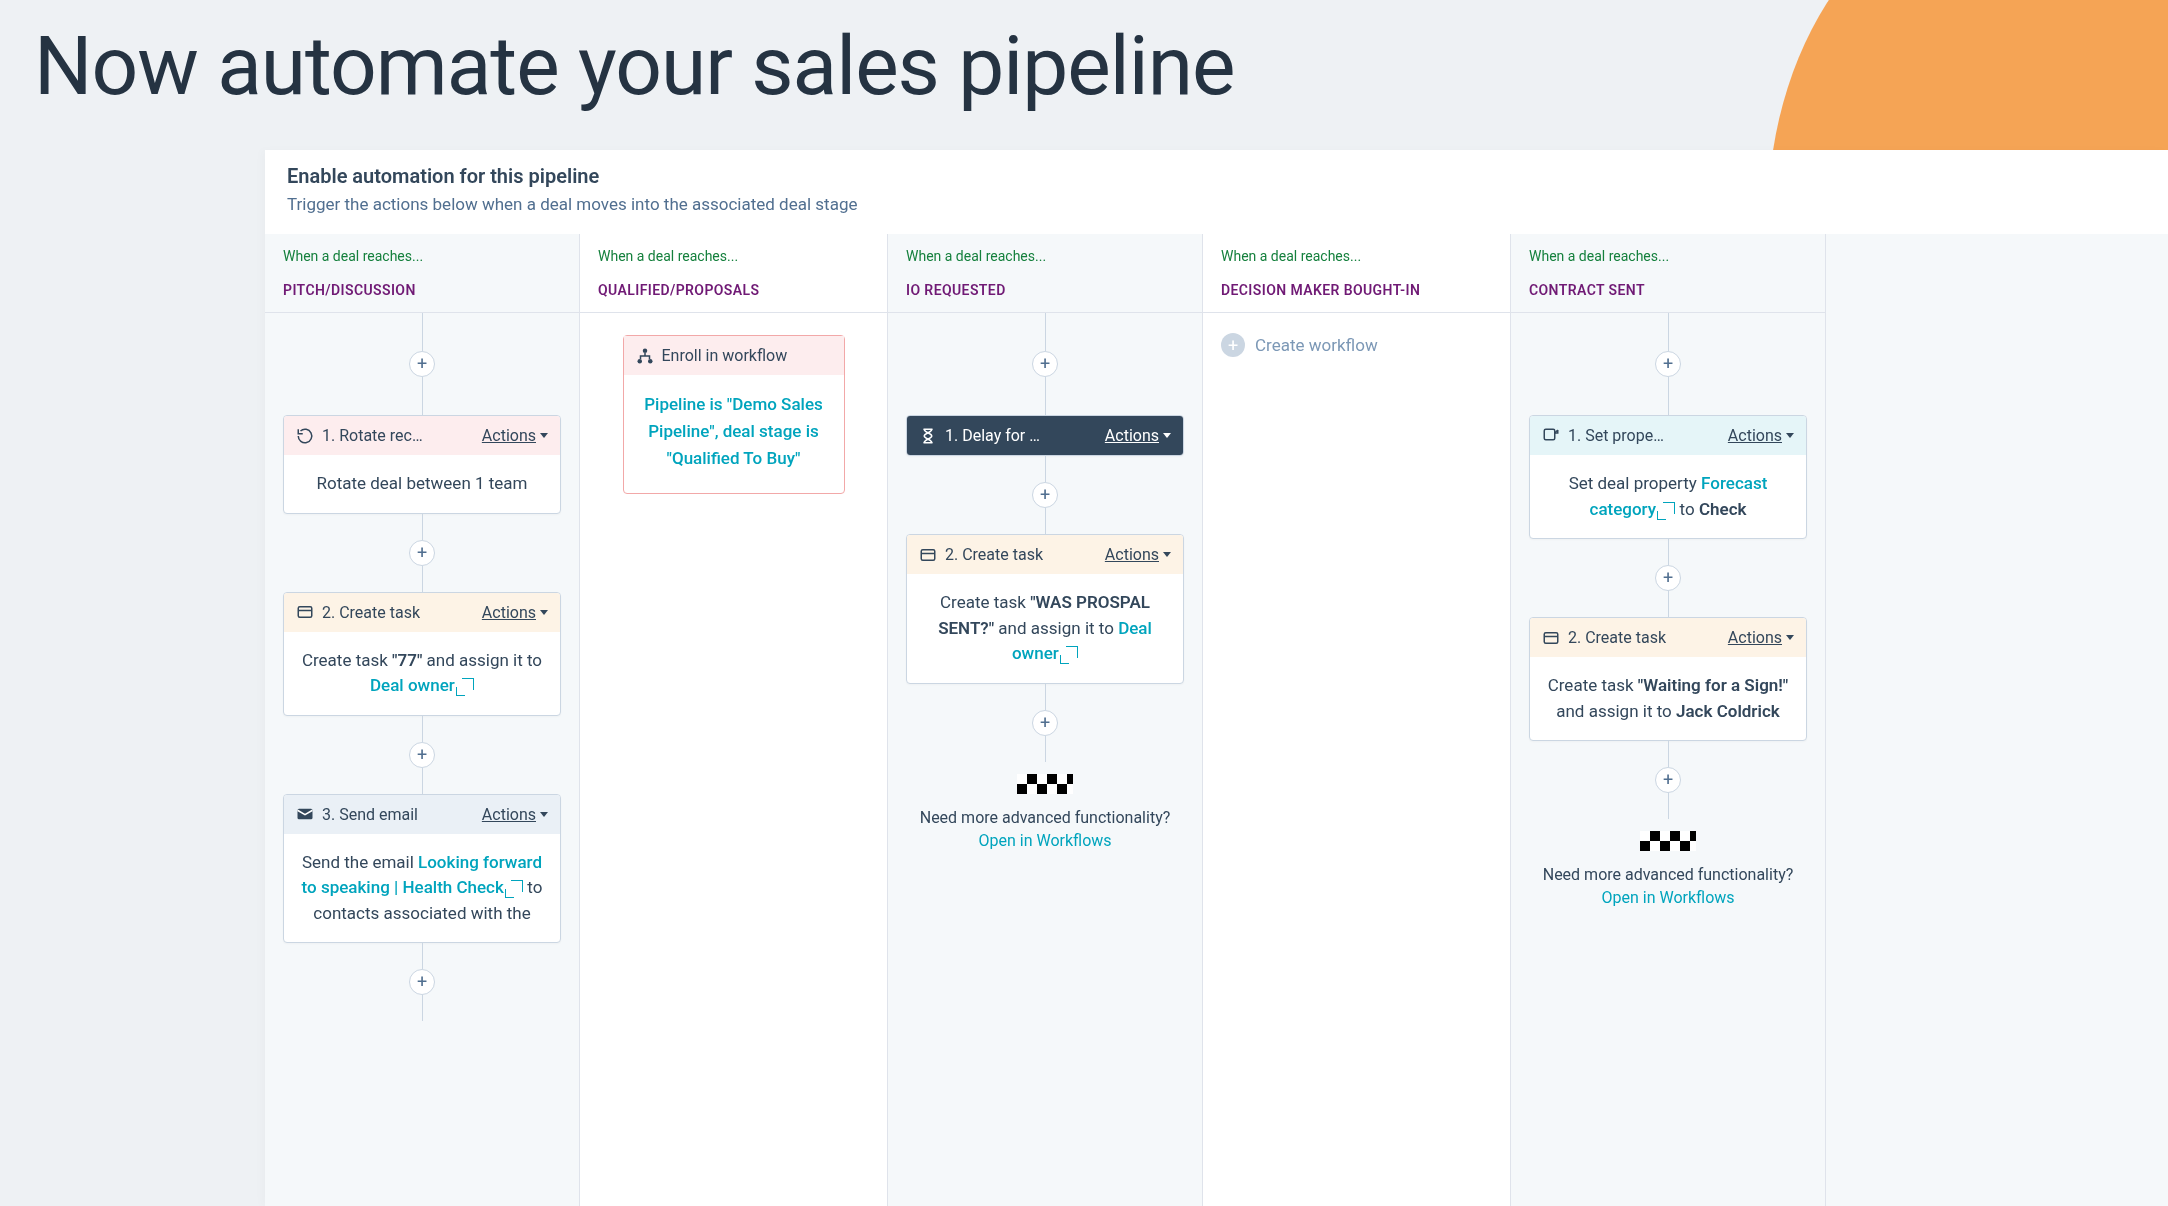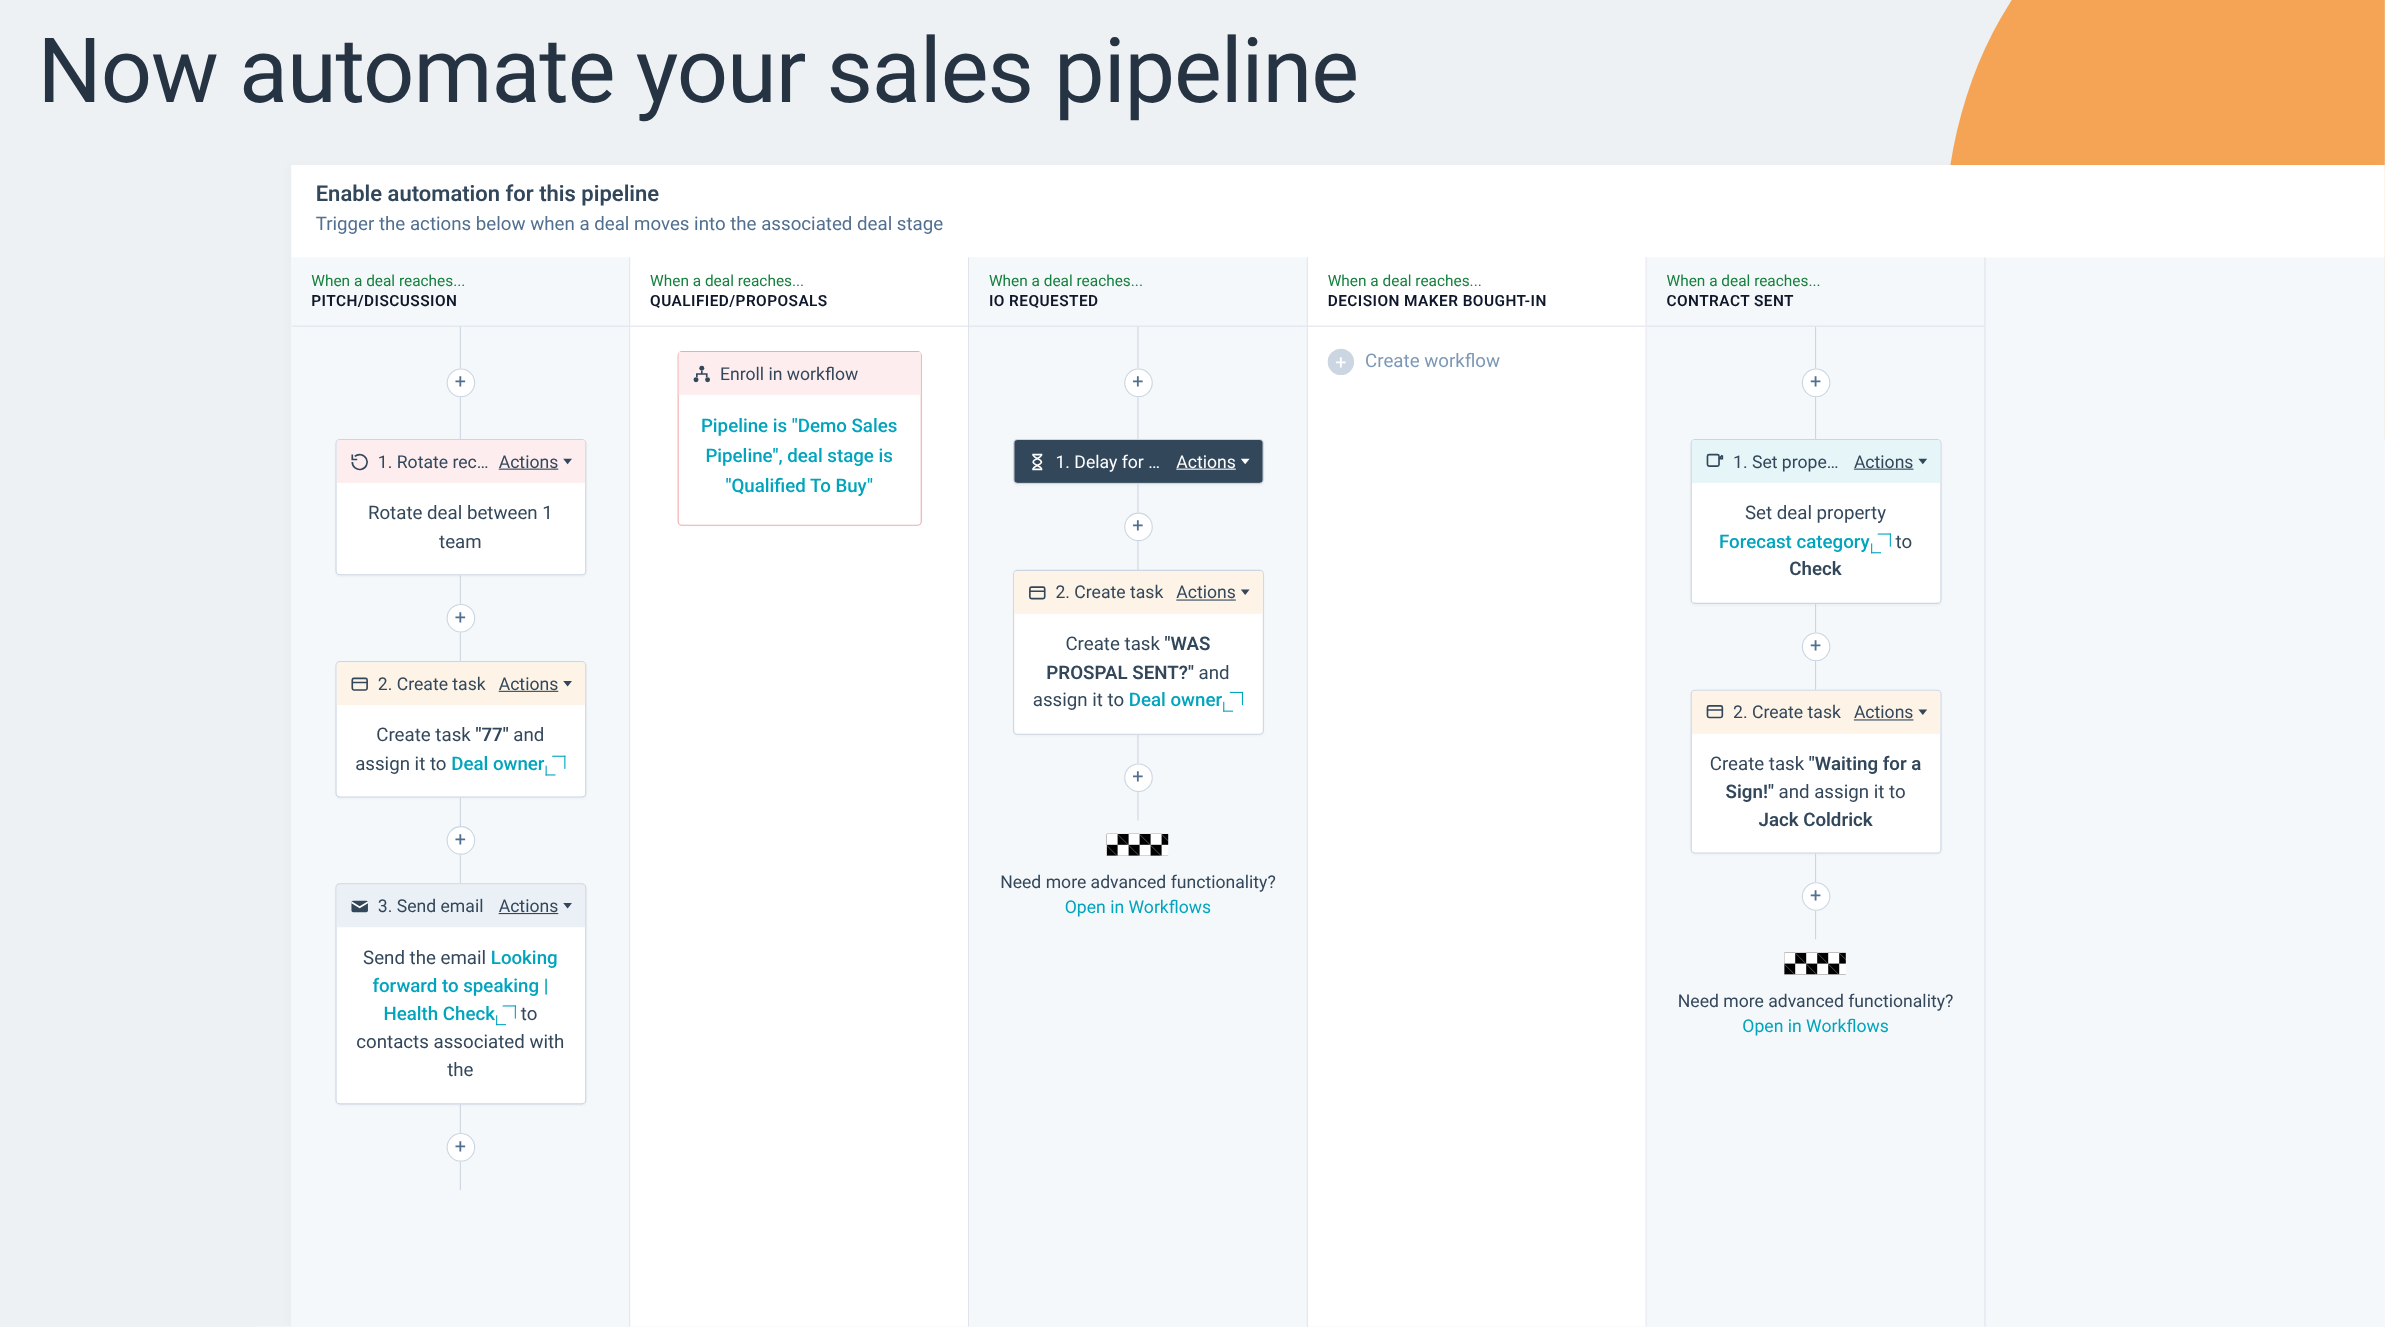--- a/index.html
+++ b/index.html
@@ -72,23 +72,23 @@
     border-bottom: 1px solid #dfe3eb;
     background: transparent;
   }
   .col-head .pre {
     font-size: 14px;
     color: #15803d;
   }
   .col-head .stage {
     font-size: 14px;
     font-weight: 600;
-    color: #0f172a;
+    color: #701a75;
     letter-spacing: 0.4px;
-    margin-top: 2px;
+    margin-top: 18px;
   }
   .flow {
     display: flex;
     flex-direction: column;
     align-items: center;
     padding: 0 18px;
   }
   .connector {
     width: 1px;
     background: #cbd6e2;
@@ -100,21 +100,21 @@
     border: 1px solid #cbd6e2;
     background: #fff;
     color: #516f90;
     display: flex; align-items: center; justify-content: center;
     font-size: 18px;
     line-height: 1;
     cursor: pointer;
     flex: none;
   }
   .card {
-    width: 228px;
+    width: 278px;
     background: #fff;
     border: 1px solid #cbd6e2;
     border-radius: 4px;
     overflow: hidden;
     flex: none;
     box-shadow: 0 1px 2px rgba(0,0,0,0.03);
   }
   .card-head {
     display: flex;
     align-items: center;

